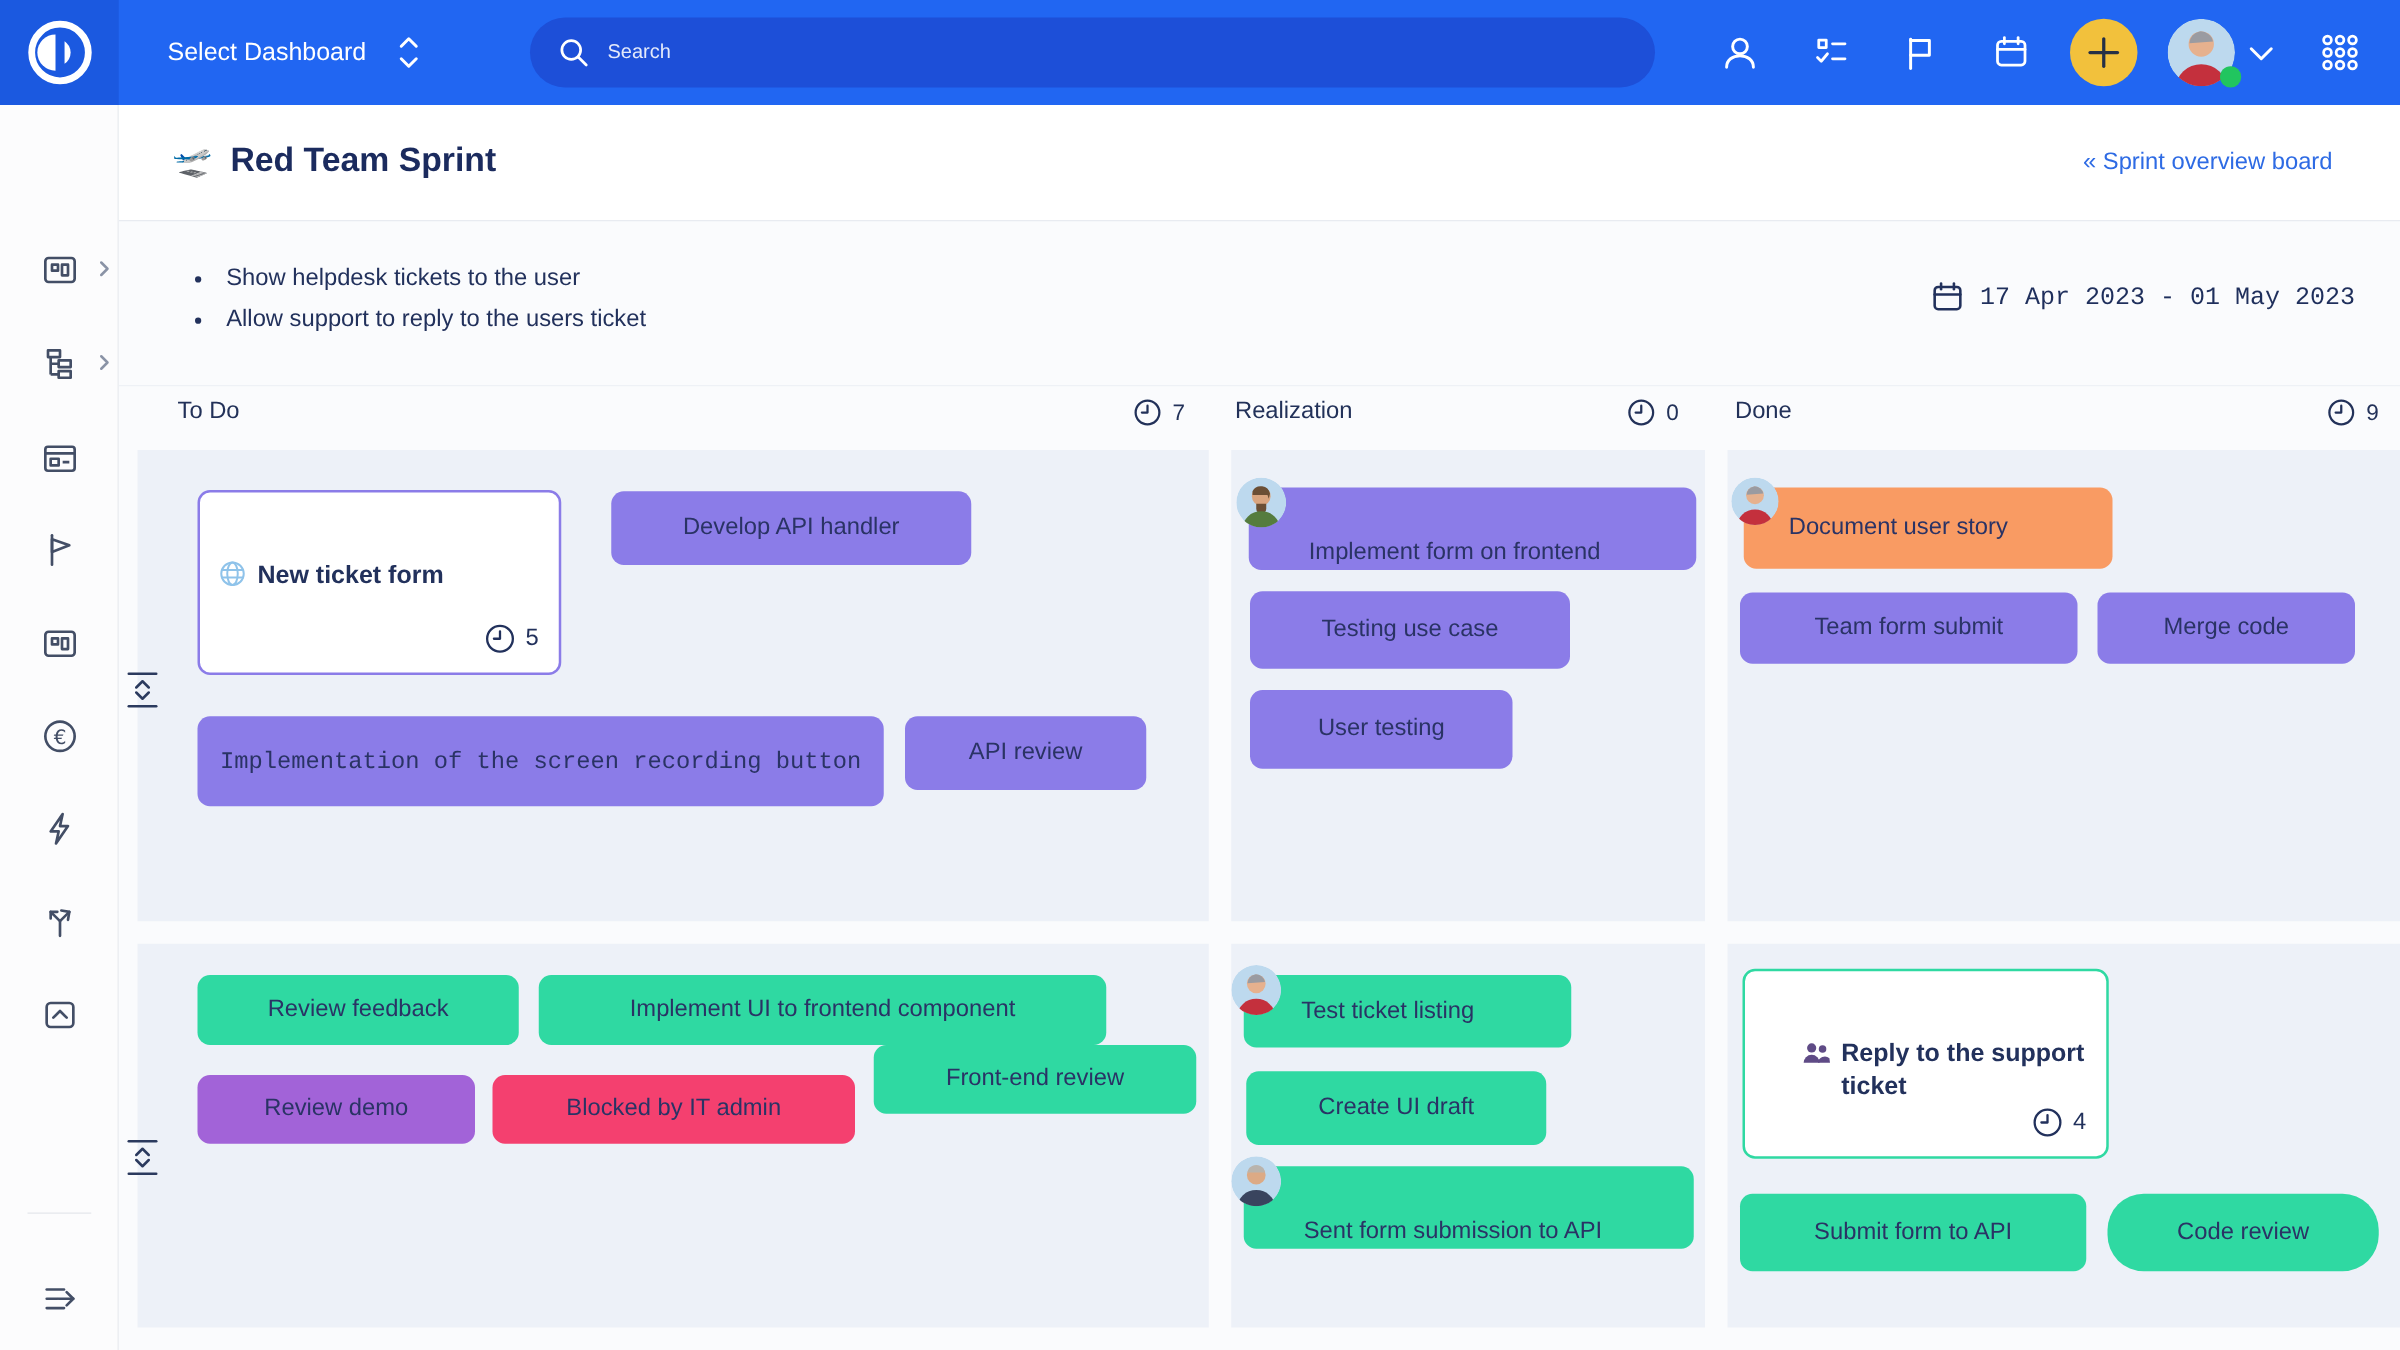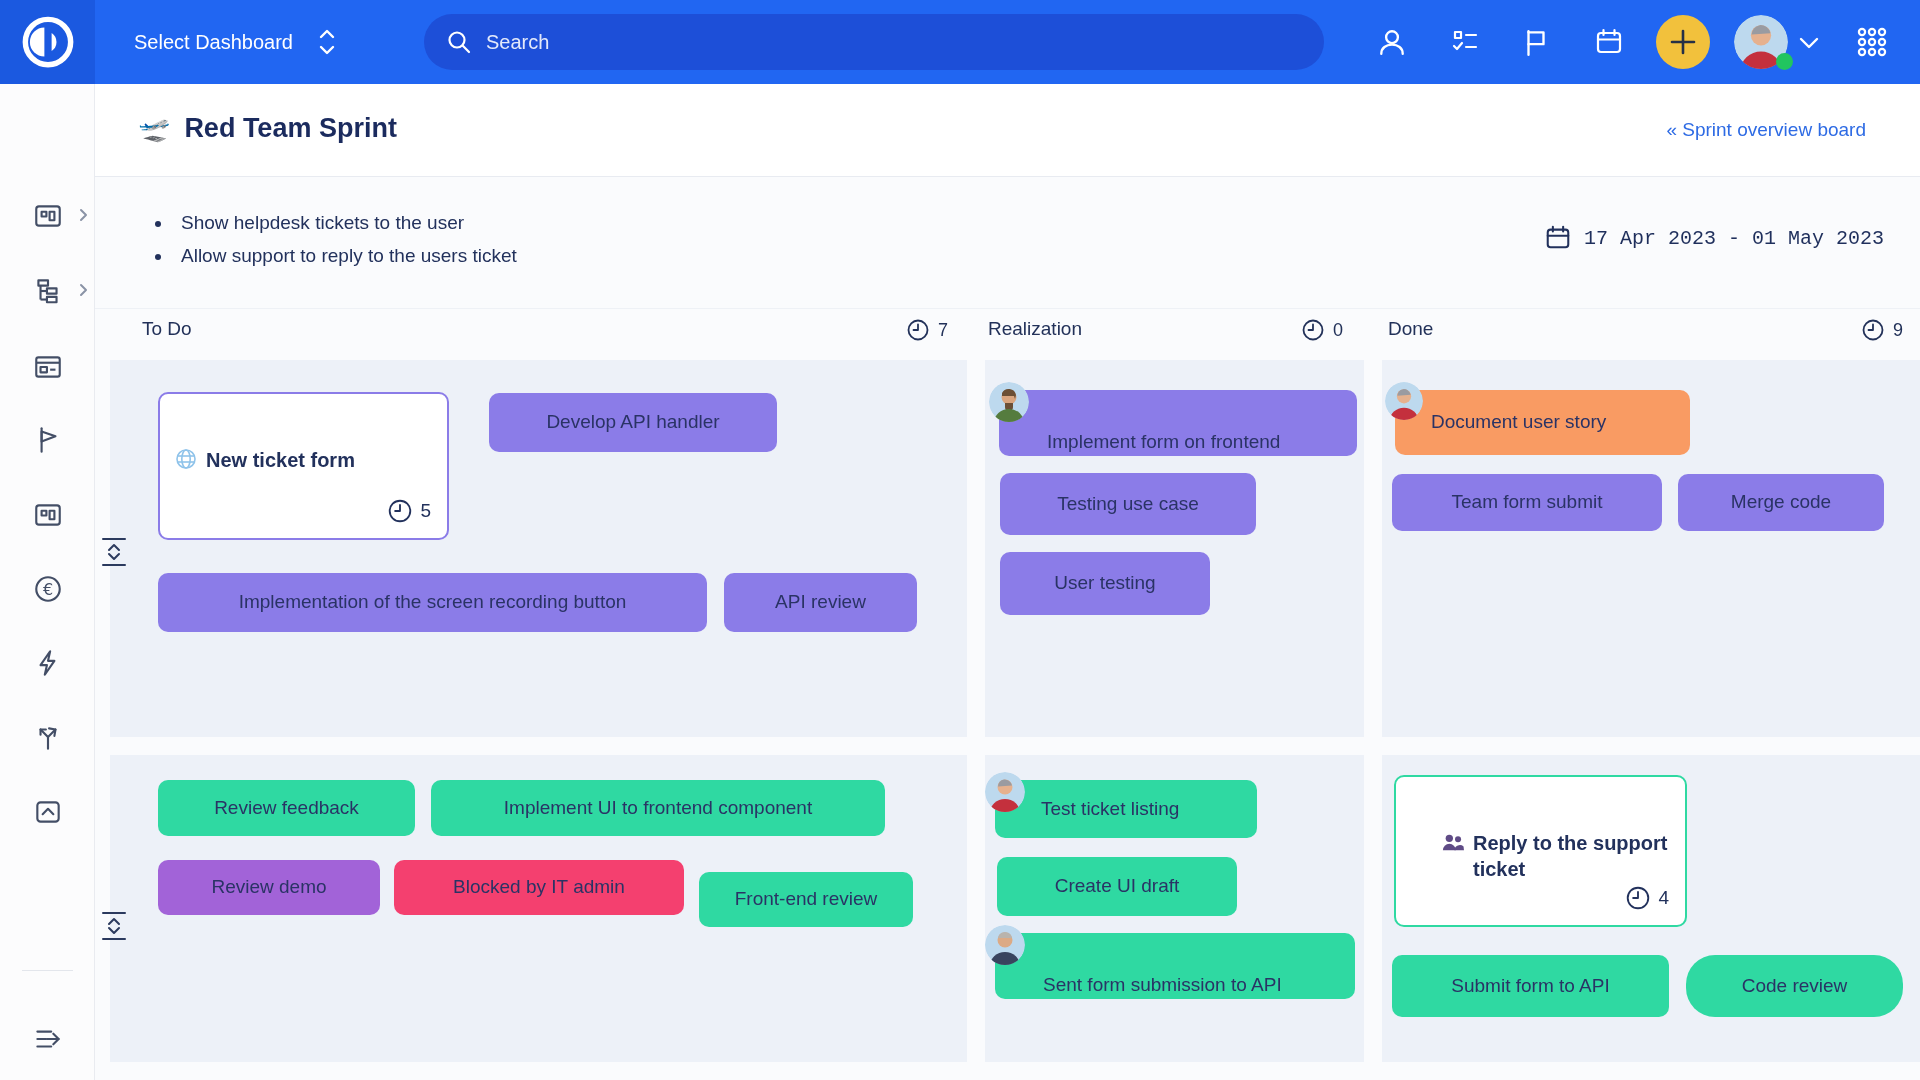--- a/index.html
+++ b/index.html
@@ -4,21 +4,21 @@
 <style>
   * { margin:0; padding:0; box-sizing:border-box; }
   html,body { width:1920px; height:1080px; font-family:"Liberation Sans", sans-serif; }
   #page { position:relative; width:1920px; height:1080px; background:#fafbfd; overflow:hidden; }
 
   
   .topbar { position:absolute; left:0; top:0; width:1920px; height:84px; background:#2166f2; z-index:30; }
   .logo-block { position:absolute; left:0; top:0; width:95px; height:84px; background:#1b59e0; display:flex; align-items:center; justify-content:center; }
   .select-dashboard { position:absolute; left:134px; top:0; height:84px; display:flex; align-items:center; gap:26px; color:#ffffff; font-size:20px; font-weight:500; cursor:pointer; }
   .searchbar { position:absolute; left:424px; top:14px; width:900px; height:56px; background:#1d4fd8; border-radius:28px; display:flex; align-items:center; padding:0 22px; gap:14px; }
-  .searchbar input { background:transparent; border:none; outline:none; color:#ffffff; font-size:20px; width:780px; font-family:"Liberation Sans", sans-serif; }
+  .searchbar input { background:transparent; border:none; outline:none; color:#ffffff; font-size:16px; width:780px; font-family:"Liberation Sans", sans-serif; }
   .searchbar input::placeholder { color:rgba(255,255,255,0.88); }
   .tb-icon { position:absolute; top:18px; width:48px; height:48px; display:flex; align-items:center; justify-content:center; cursor:pointer; }
   .add-btn { position:absolute; left:1656px; top:15px; width:54px; height:54px; border-radius:50%; background:#f2c13c; display:flex; align-items:center; justify-content:center; cursor:pointer; }
   .tb-avatar { position:absolute; left:1734px; top:15px; width:54px; height:54px; border-radius:50%; overflow:hidden; cursor:pointer; }
   .status-dot { position:absolute; left:1776px; top:53px; width:17px; height:17px; border-radius:50%; background:#21c55f; }
   .tb-caret { position:absolute; left:1797px; top:31px; width:24px; height:24px; display:flex; align-items:center; justify-content:center; cursor:pointer; }
 
   
   .sidebar { position:absolute; left:0; top:84px; width:95px; height:996px; background:#fcfcfd; border-right:1px solid #e9ebf0; z-index:20; }
   .sb-icon { position:absolute; left:30px; width:36px; height:36px; display:flex; align-items:center; justify-content:center; cursor:pointer; }
@@ -351,21 +351,21 @@
           <circle cx="12" cy="12" r="9.5"></circle>
           <polyline points="12,6.5 12,12 7.5,12"></polyline>
         </svg>
       <span>5</span>
     </div>
   </div>
 
   <div class="card purple" style="left:489px; top:393px; width:288px; height:59px;">
       <span>Develop API handler</span>
     </div>
-  <div class="card purple" style="left:158px; top:573px; width:549px; height:59px;">
+  <div class="card purple" style="left:158px; top:573px; width:549px; height:72px;font-family:Liberation Mono, monospace;">
       <span>Implementation of the screen recording button</span>
     </div>
   <div class="card purple" style="left:724px; top:573px; width:193px; height:59px;">
       <span>API review</span>
     </div>
 
   <div class="card purple left wrap2" style="left:999px; top:390px; width:358px; height:66px; padding-left:48px; padding-right:60px;">
       <span>Implement form on frontend</span>
     </div>
   <div class="avatar" style="left:989px; top:382px;">
@@ -407,21 +407,21 @@
     </div>
   <div class="card green" style="left:431px; top:780px; width:454px; height:56px;">
       <span>Implement UI to frontend component</span>
     </div>
   <div class="card violet" style="left:158px; top:860px; width:222px; height:55px;">
       <span>Review demo</span>
     </div>
   <div class="card pink" style="left:394px; top:860px; width:290px; height:55px;">
       <span>Blocked by IT admin</span>
     </div>
-  <div class="card green" style="left:699px; top:872px; width:214px; height:55px;">
+  <div class="card green" style="left:699px; top:836px; width:258px; height:55px;">
       <span>Front-end review</span>
     </div>
 
   <div class="card green left" style="left:995px; top:780px; width:262px; height:58px; padding-left:46px;">
       <span>Test ticket listing</span>
     </div>
   <div class="avatar" style="left:985px; top:772px;">
     <svg width="40" height="40" viewBox="0 0 40 40">
         <circle cx="20" cy="20" r="20" fill="#bdd9ee"></circle>
         <circle cx="20" cy="15" r="7.5" fill="#e6b18e"></circle>

